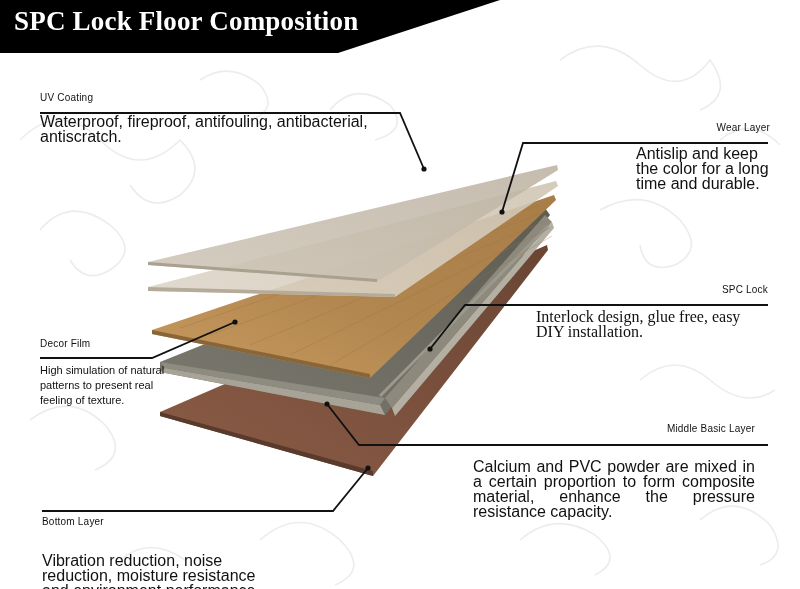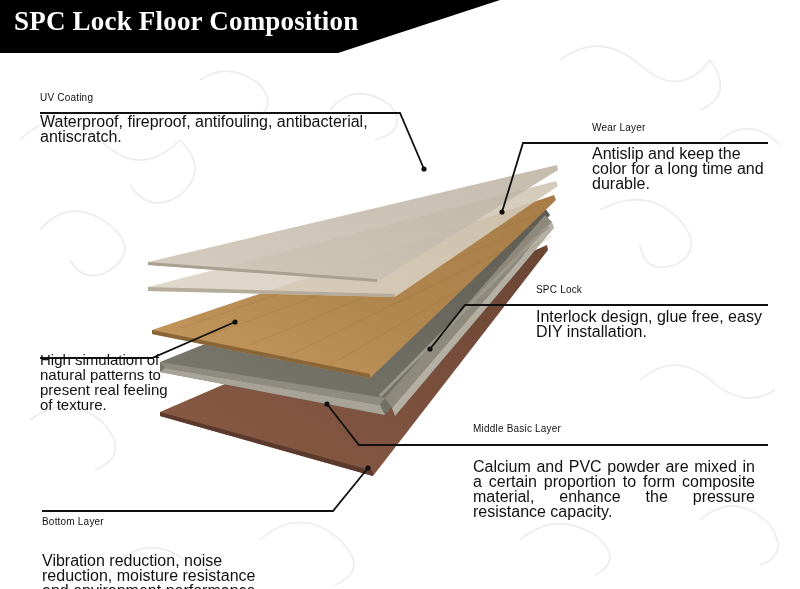--- a/index.html
+++ b/index.html
@@ -23,21 +23,21 @@
   .callout { position: absolute; z-index: 2; }
   .callout .heading {
     font-size: 10px; font-weight: normal; color: #111; white-space: nowrap;
     letter-spacing: 0.2px;
   }
   .callout .desc {
     font-family: "Liberation Sans Narrow", "Liberation Sans", sans-serif;
     font-size: 16px; line-height: 15px; color: #111;
     transform-origin: left top;
   }
-  .right .heading { }
+  .right .heading { text-align: right; }
 </style>
 </head>
 <body>
 
 <svg class="bg-pattern" width="800" height="589" viewBox="0 0 800 589">
   <g fill="none" stroke="#ececec" stroke-width="1.6">
     <path d="M20 140 q40 -40 80 0 t80 0 q30 30 0 55 q-30 20 -50 -10"></path>
     <path d="M560 60 q40 -30 80 5 t70 -5 q25 35 -10 50"></path>
     <path d="M40 230 q30 -35 70 -5 q30 25 0 45 q-25 15 -40 -10"></path>
     <path d="M600 210 q45 -25 80 10 q25 30 -5 45 q-30 10 -35 -20"></path>
@@ -144,30 +144,31 @@
   </g>
 </svg>
 
 <div class="callout left" style="left:40px; top:92px; width:360px;">
   <div class="heading">UV Coating</div>
   <div class="desc" style="margin-top:11px;">Waterproof, fireproof, antifouling, antibacterial, antiscratch.</div>
 </div>
 
 <div class="callout right" style="left:592px; top:122px; width:178px;">
   <div class="heading">Wear Layer</div>
-  <div class="desc" style="margin-top:13px;">Antislip and keep the color for a long time and durable.</div>
+  <div class="desc" style="margin-top:13px;margin-left:44px;">Antislip and keep the color for a long time and durable.</div>
 </div>
 
 <div class="callout right" style="left:536px; top:284px; width:232px;">
   <div class="heading">SPC Lock</div>
-  <div class="desc" style="margin-top:14px;">Interlock design, glue free, easy DIY installation.</div>
+  <div class="desc" style="margin-top:14px;font-family:Liberation Serif, serif;">Interlock design, glue free, easy DIY installation.</div>
 </div>
 
 <div class="callout left" style="left:40px; top:338px; width:130px;">
-  <div class="desc" style="margin-top:14px; font-size:15px;">High simulation of natural patterns to present real feeling of texture.</div>
+  <div class="heading">Decor Film</div>
+  <div class="desc" style="margin-top:14px; font-size:11px;">High simulation of natural patterns to present real feeling of texture.</div>
 </div>
 
 <div class="callout right" style="left:473px; top:423px; width:282px;">
   <div class="heading">Middle Basic Layer</div>
   <div class="desc" style="margin-top:25px; text-align:justify;">Calcium and PVC powder are mixed in a certain proportion to form composite material, enhance the pressure resistance capacity.</div>
 </div>
 
 <div class="callout left" style="left:42px; top:516px; width:230px;">
   <div class="heading">Bottom Layer</div>
   <div class="desc" style="margin-top:26px;">Vibration reduction, noise reduction, moisture resistance and environment performance.</div>

